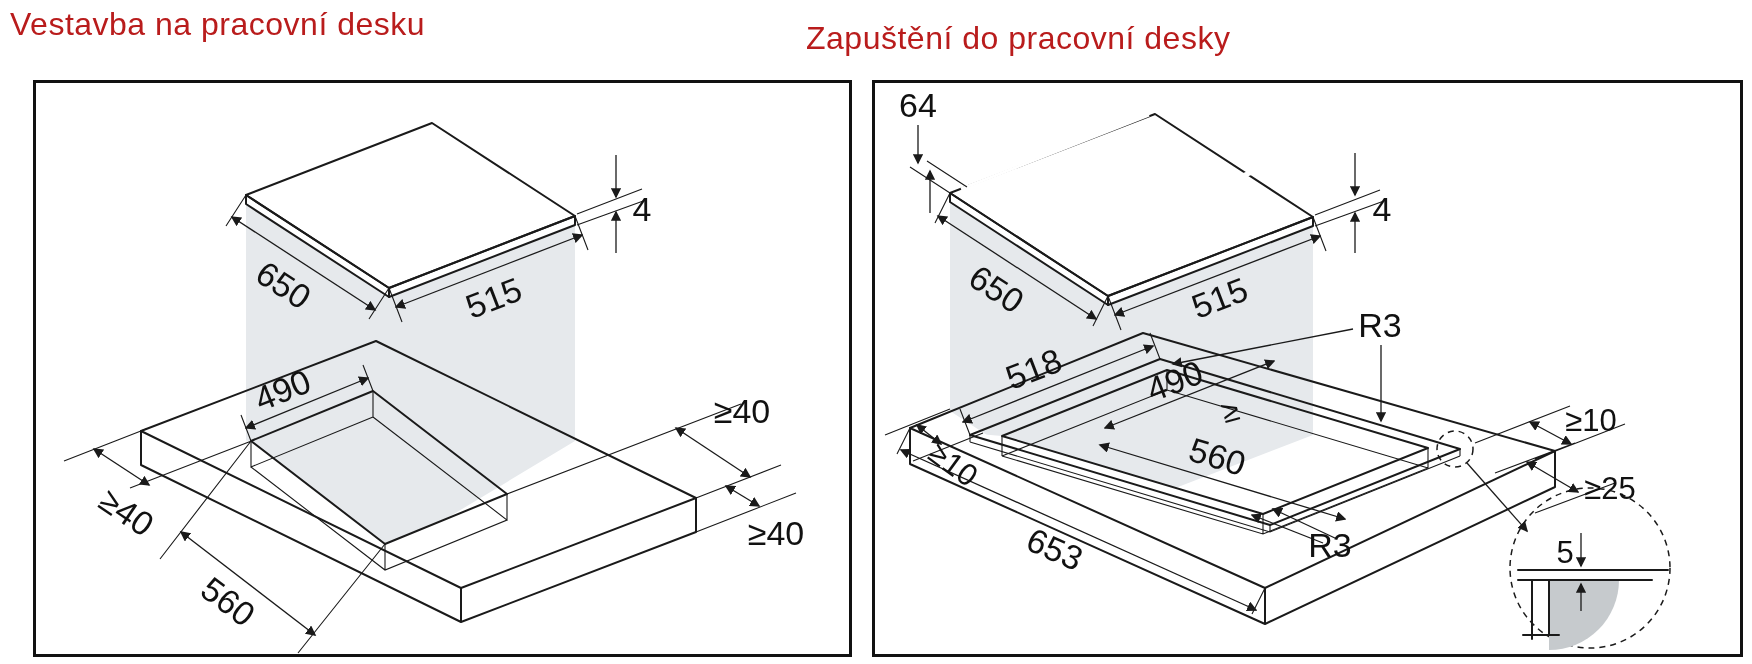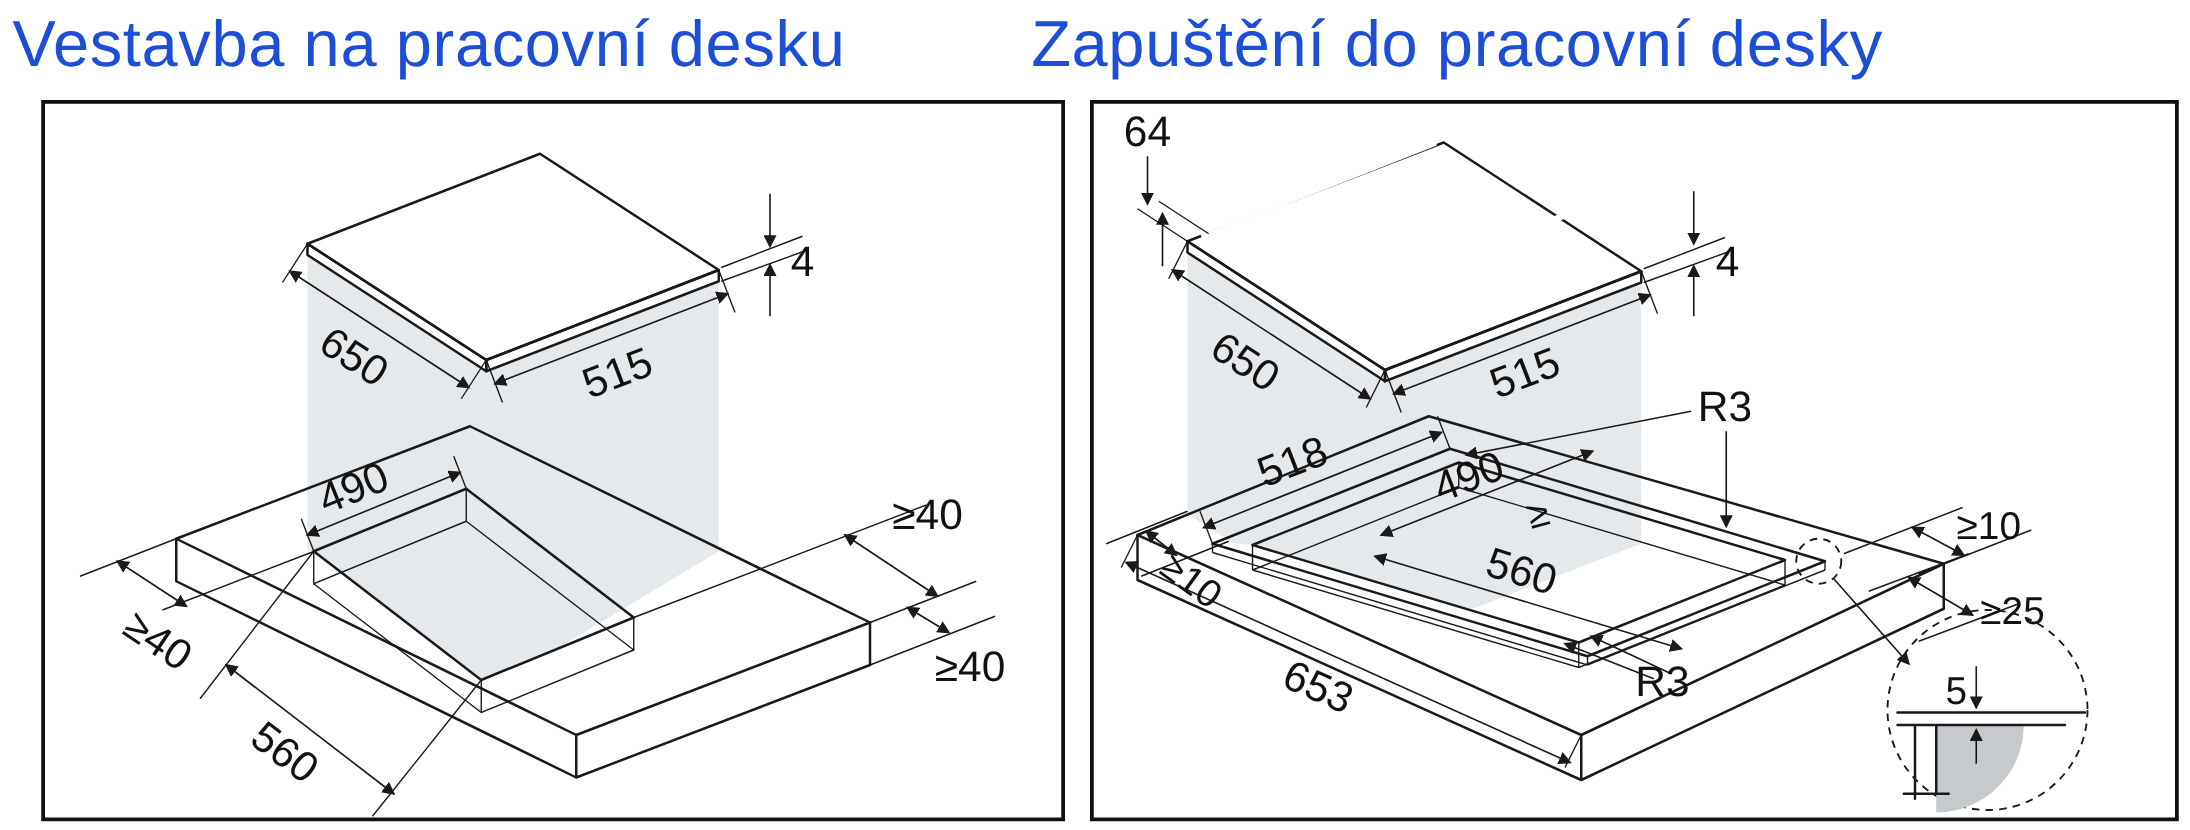--- a/index.html
+++ b/index.html
@@ -1,33 +1,33 @@
 <!DOCTYPE html>
 <html><head>
 <meta charset="utf-8">
 <style>
   html,body{margin:0;padding:0;background:#fff;width:1752px;height:664px;overflow:hidden;
             font-family:"Liberation Sans",sans-serif;}
-  .title{position:absolute;font-size:52px;color:#1d4ed8;letter-spacing:.5px;white-space:nowrap;}
+  .title{position:absolute;font-size:32px;color:#b91c1c;letter-spacing:.5px;white-space:nowrap;}
   .panel{position:absolute;border:3px solid #111;background:#fff;}
   .panel svg{display:block;}
   .f{fill:#fff;}
   .ln{stroke:#1a1a1a;stroke-width:2;fill:none;stroke-linejoin:round;stroke-linecap:round;}
   .tn{stroke:#1a1a1a;stroke-width:1.1;fill:none;}
   .dm{stroke:#1a1a1a;stroke-width:1.3;fill:none;}
   .sl{stroke:#fff;stroke-width:5;stroke-linecap:round;fill:none;}
   .lbl{font-family:"Liberation Sans",sans-serif;font-size:34px;fill:#111;text-anchor:middle;}
   .sm{font-size:31px;}
   .dash{stroke:#1a1a1a;stroke-width:1.5;fill:none;stroke-dasharray:6 5;}
 </style>
 </head>
 <body>
 
 <div class="title" style="left:10px;top:6px;">Vestavba na pracovní desku</div>
-<div class="title" style="left:806px;top:6px;margin-left:19px;">Zapuštění do pracovní desky</div>
+<div class="title" style="left:806px;top:20px;">Zapuštění do pracovní desky</div>
 
 <div class="panel" style="left:33px;top:80px;width:813px;height:571px;">
 <svg width="813" height="571" viewBox="0 0 813 571">
   <defs>
     <marker id="a1" viewBox="0 0 10 10" refX="8.5" refY="5" markerWidth="8" markerHeight="8" orient="auto-start-reverse">
       <path d="M0,0 L10,5 L0,10 z" fill="#1a1a1a"></path>
     </marker>
   </defs>
 
   <g>

